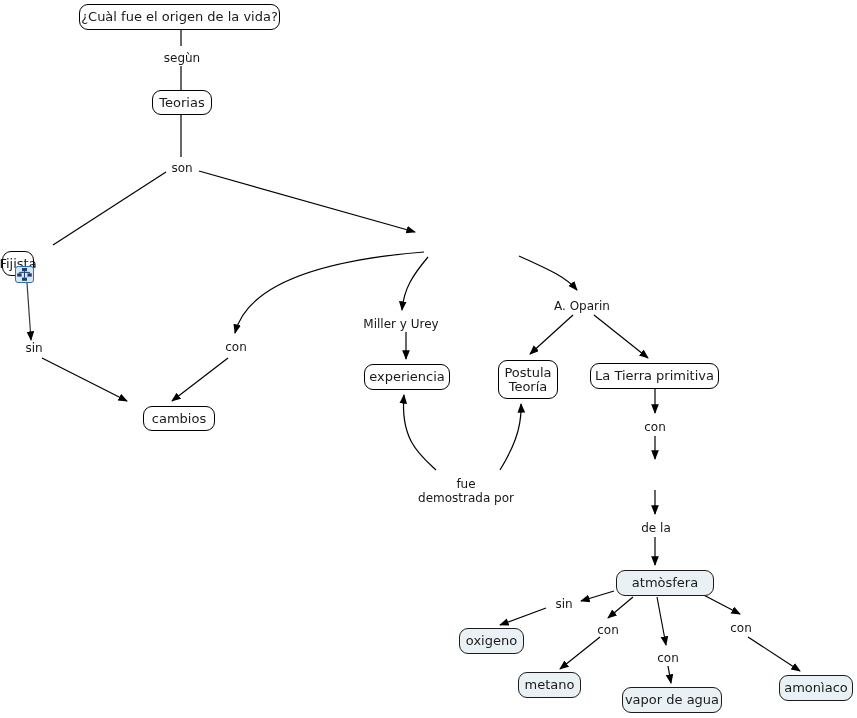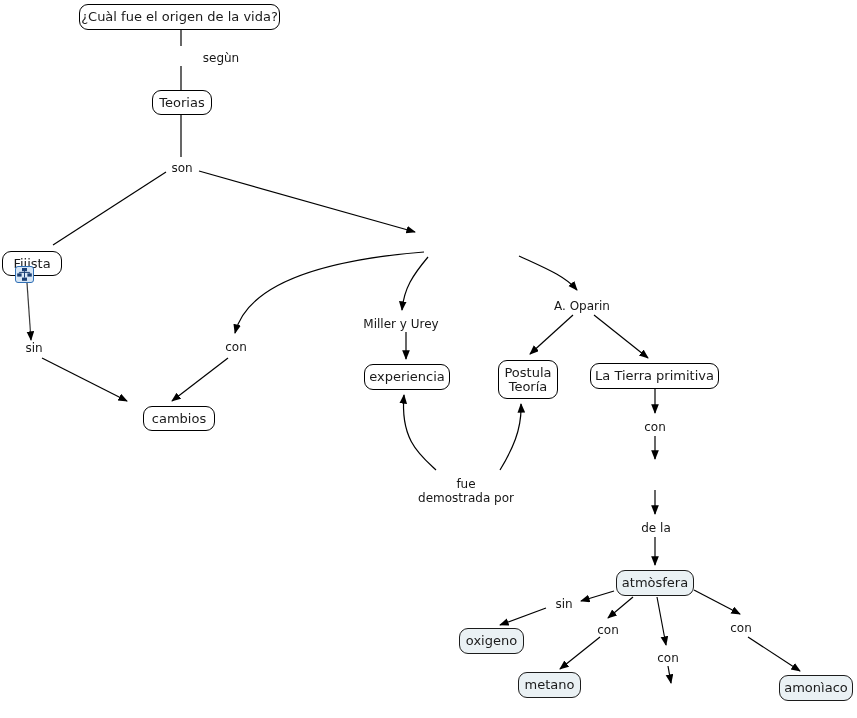--- a/index.html
+++ b/index.html
@@ -136,21 +136,21 @@
       <path d="M694,590 L740,614" marker-end="url(#arrow)"></path>
 
       <path d="M748,637 L800,671" marker-end="url(#arrow)"></path>
     </g>
   </svg>
 
   <div class="node" style="left:79px;top:4px;width:201px;height:26px;">¿Cuàl fue el origen de la vida?</div>
 
   <div class="node" style="left:152px;top:90px;width:60px;height:25px;">Teorias</div>
 
-  <div class="node" style="left:2px;top:251px;width:60px;height:25px;">Fijista</div>
+  <div class="node" style="left:2px;top:251px;width:32px;height:25px;">Fijista</div>
 
   <div class="res-icon" style="left:15px;top:266px;">
     <svg width="17" height="15" viewBox="0 0 17 15" xmlns="http://www.w3.org/2000/svg">
       <rect x="6" y="1" width="5" height="3.2" fill="#1b3f73"></rect>
       <rect x="1.2" y="6.4" width="4.4" height="3.2" fill="#1b3f73"></rect>
       <rect x="11.4" y="6.4" width="4.4" height="3.2" fill="#1b3f73"></rect>
       <rect x="6" y="10.6" width="5" height="3.2" fill="#1b3f73"></rect>
       <path d="M8.5,4.2 L8.5,10.6 M3.4,6.4 L3.4,5.4 L13.6,5.4 L13.6,6.4" stroke="#1b3f73" stroke-width="1" fill="none"></path>
     </svg>
   </div>
@@ -159,30 +159,31 @@
   <div class="node" style="left:111px;top:406px;width:72px;height:25px;margin-left:32px;">cambios</div>
 
   <div class="node" style="left:364px;top:364px;width:86px;height:26px;">experiencia</div>
 
   <div class="node" style="left:498px;top:360px;width:60px;height:39px;">Postula
 Teoría</div>
 
   <div class="node" style="left:590px;top:363px;width:129px;height:26px;">La Tierra primitiva</div>
 
 
-  <div class="node tinted" style="left:616px;top:570px;width:78px;height:26px;">atmòsfera</div>
+  <div class="node tinted" style="left:616px;top:570px;width:98px;height:26px;">atmòsfera</div>
 
   <div class="node tinted" style="left:459px;top:628px;width:65px;height:26px;">oxigeno</div>
 
   <div class="node tinted" style="left:518px;top:672px;width:63px;height:26px;">metano</div>
 
+  <div class="node tinted" style="left:622px;top:687px;width:100px;height:26px;">vapor de agua</div>
 
   <div class="node tinted" style="left:779px;top:675px;width:74px;height:26px;">amonìaco</div>
 
-  <div class="linklabel" style="left:158px;top:51px;width:48px;margin-left:39px;">segùn</div>
+  <div class="linklabel" style="left:158px;top:51px;width:48px;">segùn</div>
 
   <div class="linklabel" style="left:165px;top:161px;width:34px;">son</div>
 
   <div class="linklabel" style="left:20px;top:341px;width:28px;">sin</div>
 
   <div class="linklabel" style="left:220px;top:340px;width:32px;">con</div>
 
   <div class="linklabel" style="left:360px;top:317px;width:82px;">Miller y Urey</div>
 
   <div class="linklabel" style="left:552px;top:299px;width:60px;">A. Oparin</div>

